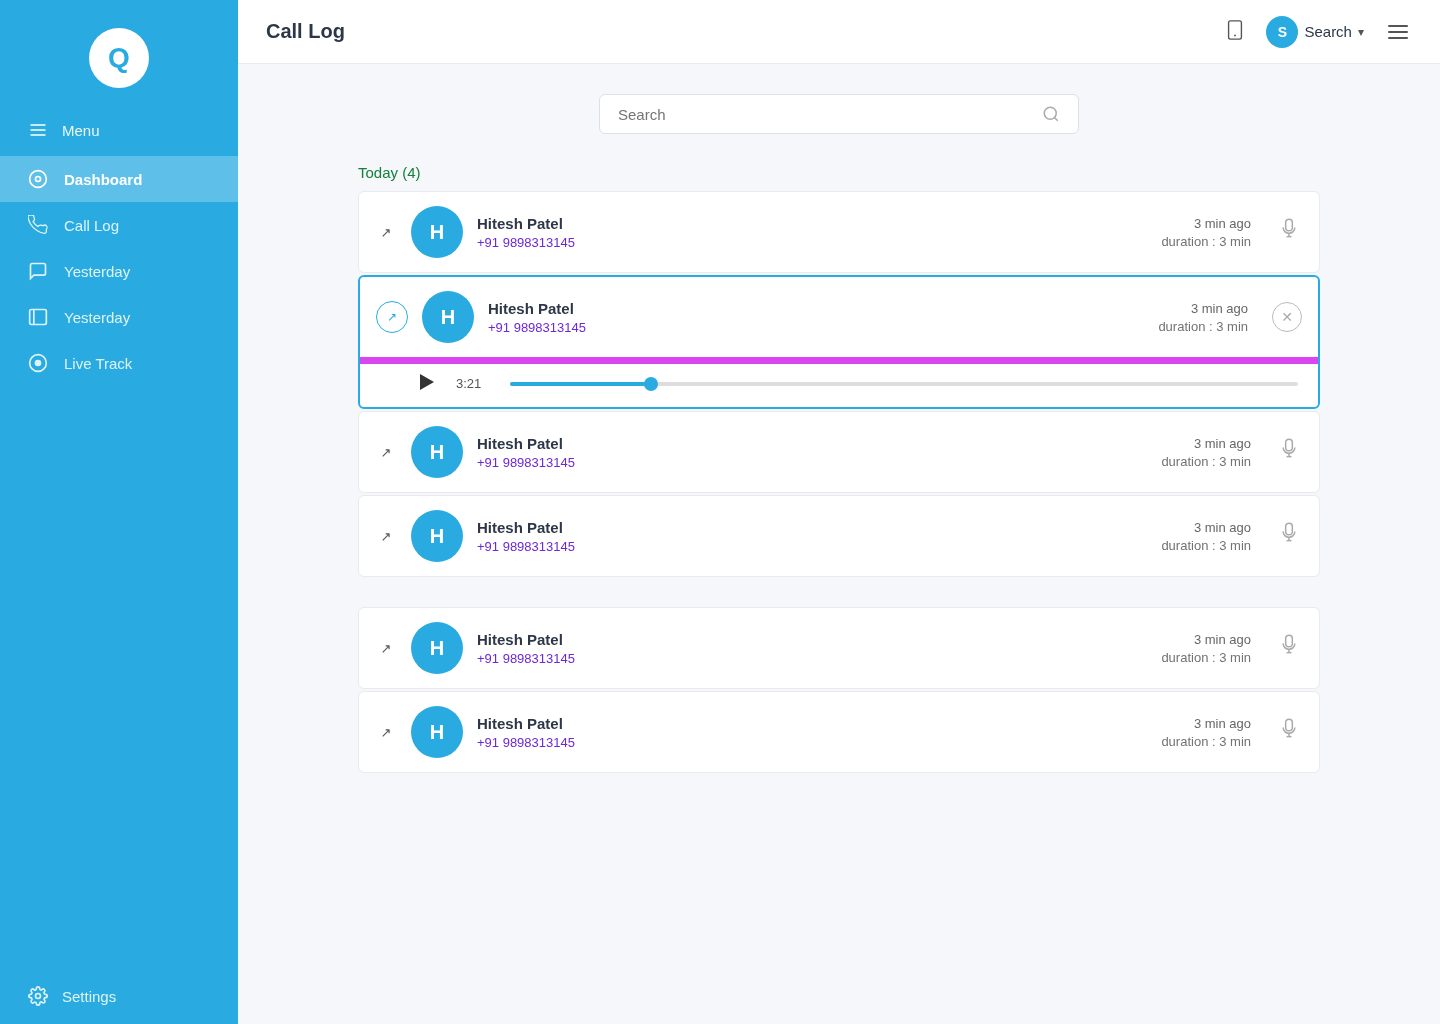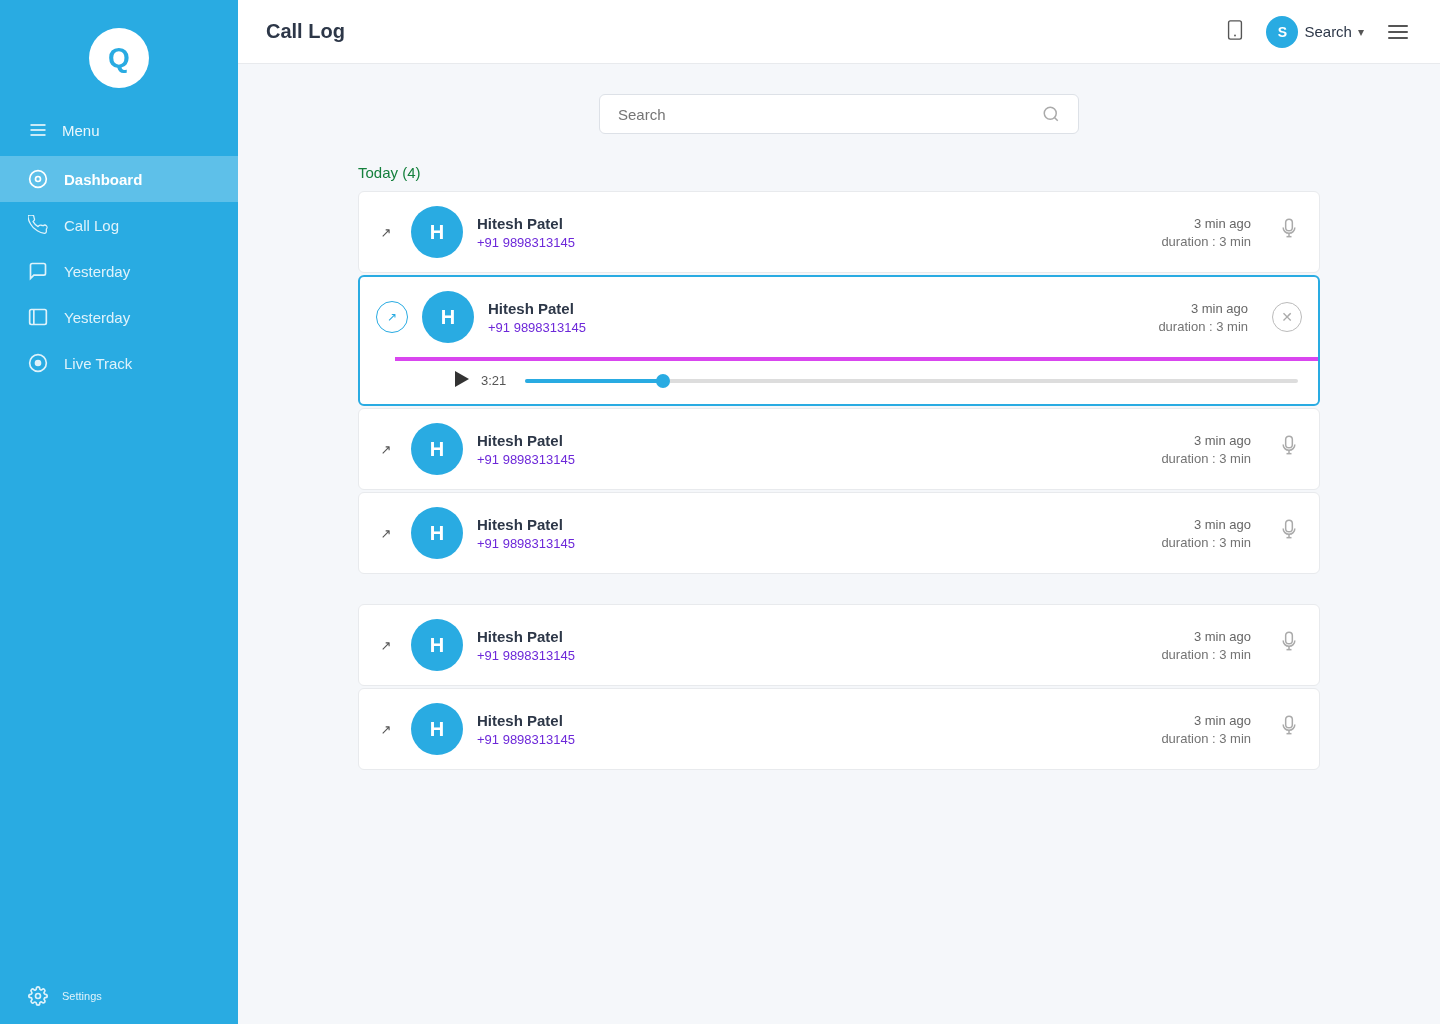--- a/index.html
+++ b/index.html
@@ -60,21 +60,21 @@
       background: rgba(255,255,255,0.25);
       opacity: 1;
       font-weight: 600;
     }
     .sidebar-spacer { flex: 1; }
     .sidebar-settings {
       display: flex;
       align-items: center;
       gap: 14px;
       padding: 18px 28px;
-      font-size: 11px;
+      font-size: 15px;
       cursor: pointer;
       color: white;
       opacity: 0.85;
     }
 
     
     .icon-svg { width: 20px; height: 20px; fill: none; stroke: white; stroke-width: 2; }
 
     
     .main {
@@ -278,23 +278,22 @@
       color: #999;
       cursor: pointer;
       font-size: 14px;
     }
 
     
     .audio-player-row {
       padding: 10px 20px 14px 60px;
       display: flex;
       align-items: center;
-      gap: 12px;
-      border-top: 4px solid #d946ef;
-      margin-left: 35px;
+      gap: 22px;
+      border-top: 7px solid #d946ef;
     }
     .play-btn {
       cursor: pointer;
       color: #333;
       font-size: 13px;
     }
     .audio-time {
       font-size: 13px;
       color: #555;
       min-width: 32px;

